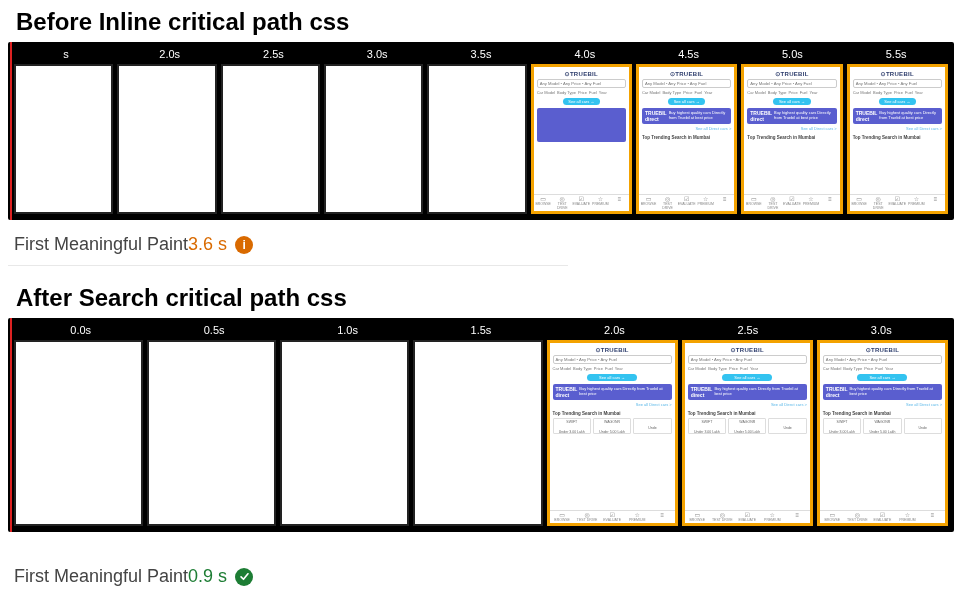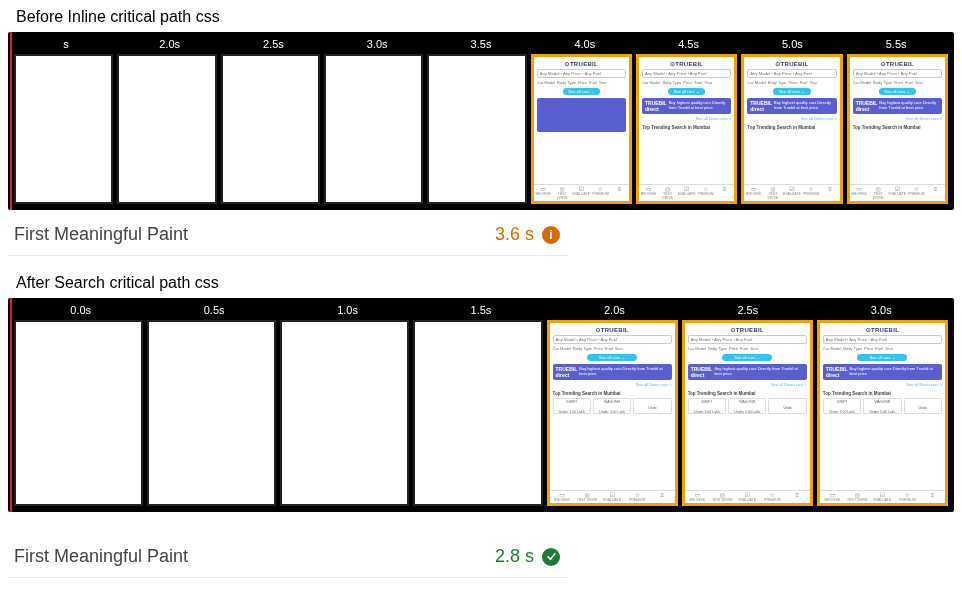--- a/index.html
+++ b/index.html
@@ -3,22 +3,22 @@
 <meta charset="utf-8">
 <style>
   * { margin: 0; padding: 0; box-sizing: border-box; }
   body {
     font-family: -apple-system, BlinkMacSystemFont, "Segoe UI", Helvetica, Arial, sans-serif;
     background: #fff;
     padding: 0 8px;
     width: 962px;
   }
   .section-title {
-    font-size: 16px;
-    font-weight: 400;
+    font-size: 24px;
+    font-weight: 700;
     color: #000;
     margin: 8px 0 6px 8px;
   }
   .filmstrip {
     background: #000;
     border-radius: 2px;
     padding: 4px 6px 6px;
     position: relative;
   }
   .red-line {
@@ -122,21 +122,20 @@
     font-size:3.5px; color:#888;
     text-align:center;
     background:#fff;
   }
   .mock-nav > div{flex:1; padding:1px 0;}
   .mock-nav .ic{font-size:6px; line-height:1;}
   
   .metric-row {
     display:flex;
     align-items:center;
-    justify-content:space-between;
     padding: 14px 8px 10px 6px;
     border-bottom: 1px solid #e8e8e8;
     max-width: 560px;
     margin-bottom: 18px;
   }
   .metric-label {
     font-size: 18px;
     color: #444;
   }
   .metric-val {
@@ -454,20 +453,20 @@
           <div><div class="ic">≡</div><span></span></div>
         </div>
       </div>
     </div>
   </div>
 </div>
 
 <div class="metric-row" style="margin-top:20px;">
   <div class="metric-label">First Meaningful Paint</div>
   <div class="metric-val good">
-    <span>2.8 s</span>
+    <span>0.9 s</span>
     <span class="badge good">
       <svg viewBox="0 0 16 16">
           <path d="M3 8.5 L6.5 12 L13 4" fill="none" stroke="#fff" stroke-width="2.4" stroke-linecap="round" stroke-linejoin="round"></path>
         </svg>
     </span>
   </div>
 </div>
 
 </body></html>

